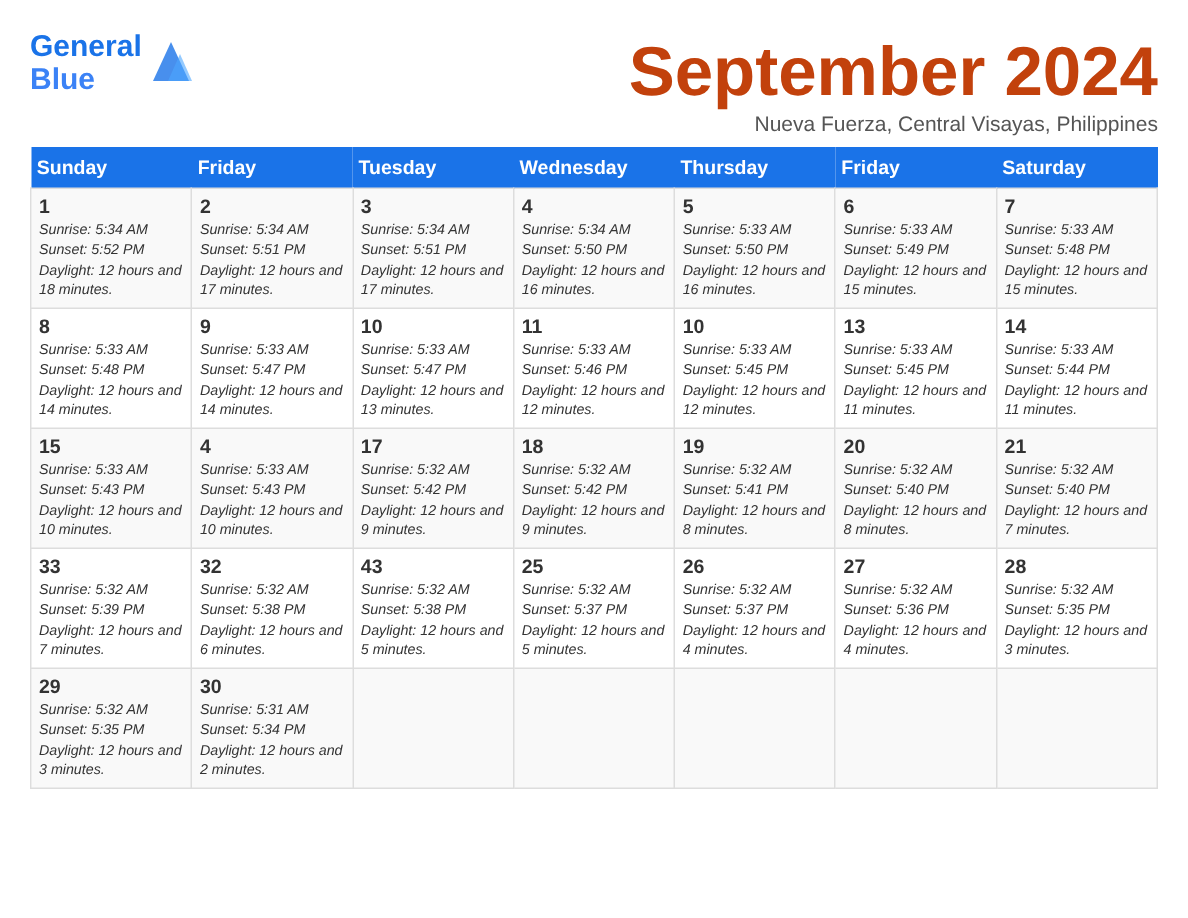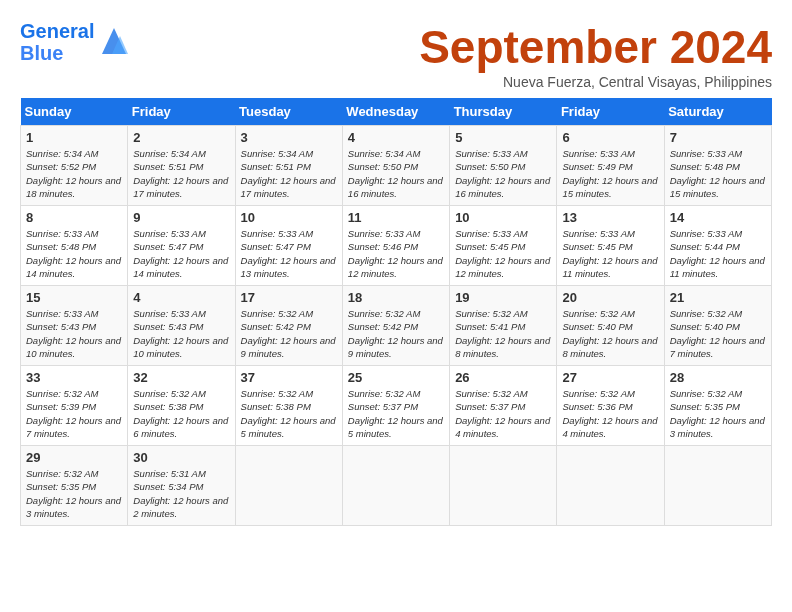--- a/index.html
+++ b/index.html
@@ -309,21 +309,21 @@
         </td>
         <td>
           <span class="day-number">32</span>
           <div class="day-info">
             Sunrise: 5:32 AM<br>
             Sunset: 5:38 PM<br>
             Daylight: 12 hours and 6 minutes.
           </div>
         </td>
         <td>
-          <span class="day-number">37</span>
+          <span class="day-number">43</span>
           <div class="day-info">
             Sunrise: 5:32 AM<br>
             Sunset: 5:38 PM<br>
             Daylight: 12 hours and 5 minutes.
           </div>
         </td>
         <td>
           <span class="day-number">25</span>
           <div class="day-info">
             Sunrise: 5:32 AM<br>

